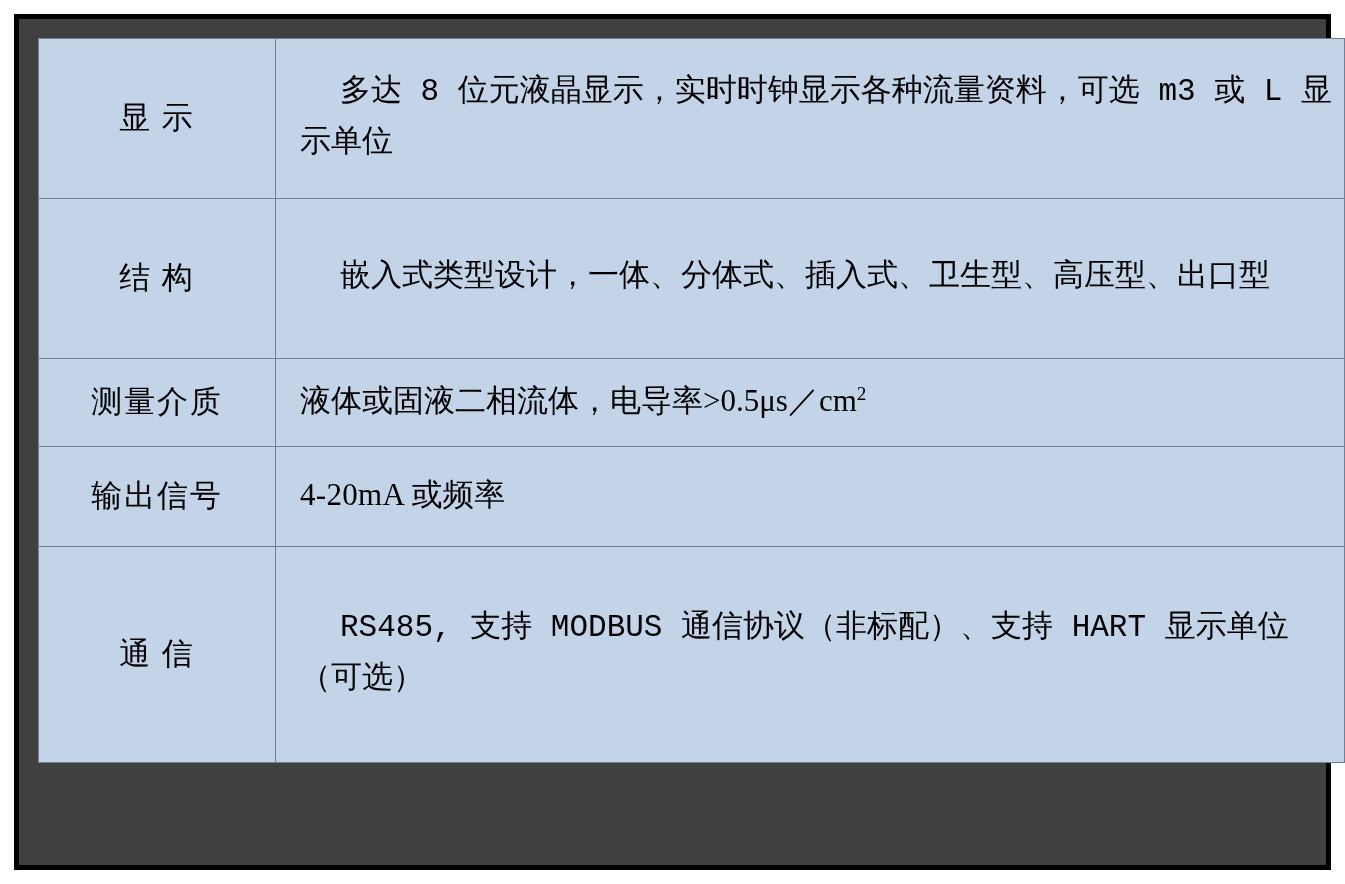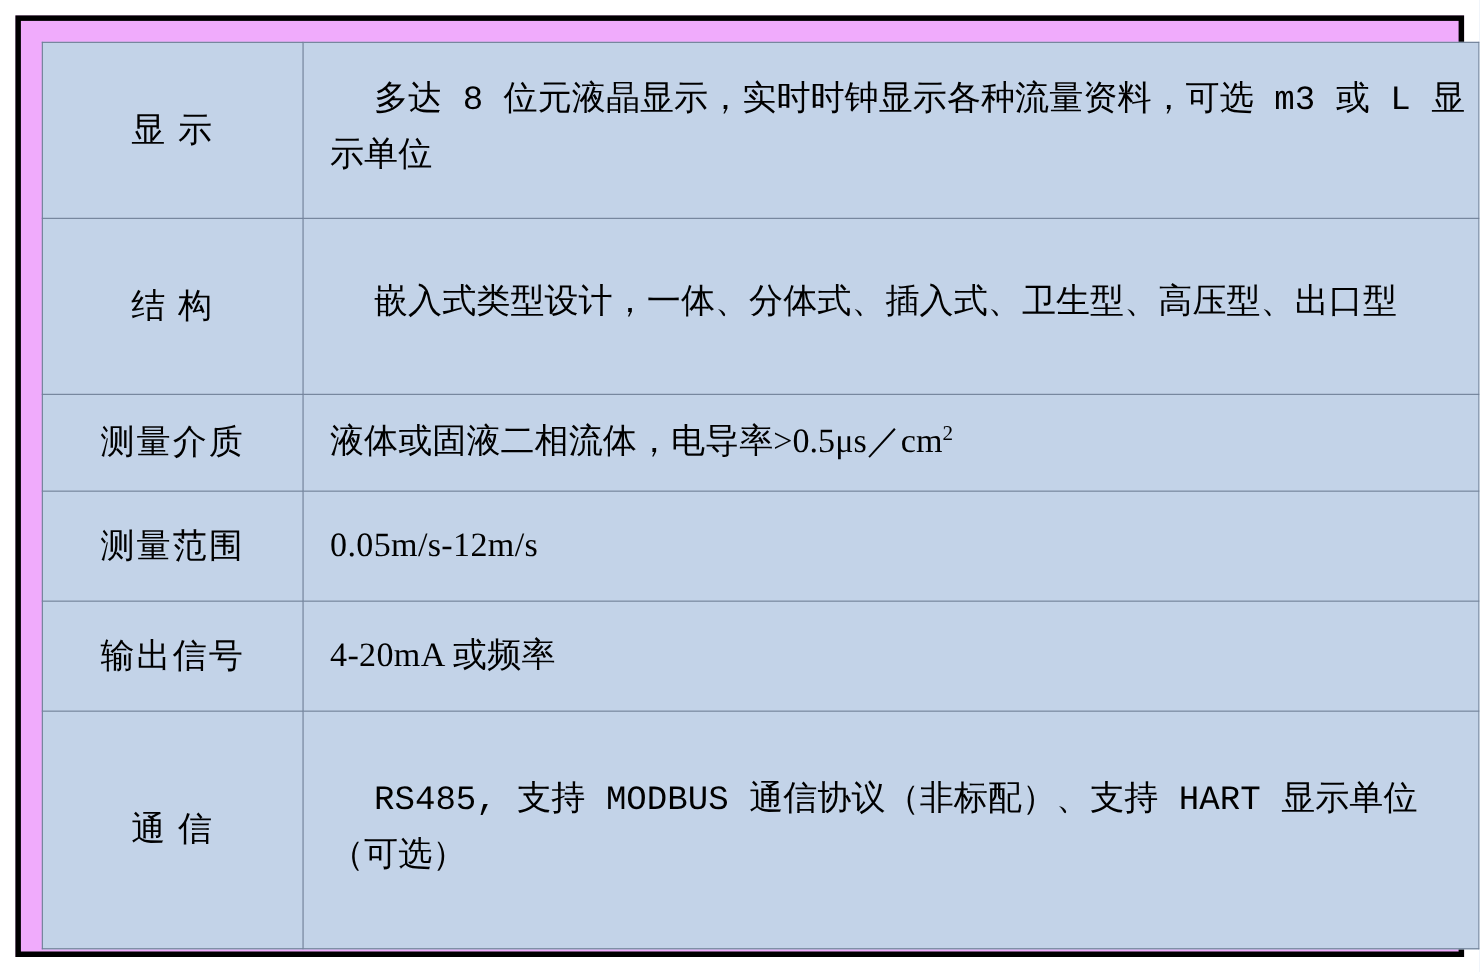--- a/index.html
+++ b/index.html
@@ -20,21 +20,21 @@
   }
   
   .frame {
     position: absolute;
     left: 14px;
     top: 14px;
     width: 1317px;
     height: 856px;
     border: 5px solid #000000;
     box-sizing: border-box;
-    background: #f0abfc;
+    background: #404040;
   }
   .spec-table {
     position: absolute;
     left: 19px;
     top: 19px;
     width: 1307px;
     border-collapse: collapse;
     table-layout: fixed;
     background: #c3d3e8;
   }
@@ -91,24 +91,20 @@
           <td class="value indented">多达 8 位元液晶显示，实时时钟显示各种流量资料，可选 m3 或 L 显示单位</td>
         </tr>
         <tr class="r2">
           <td class="label">结 构</td>
           <td class="value indented">嵌入式类型设计，一体、分体式、插入式、卫生型、高压型、出口型</td>
         </tr>
         <tr class="r3">
           <td class="label">测量介质</td>
           <td class="value"><span>液体或固液二相流体，电导率&gt;0.5μs／cm</span><sup>2</sup></td>
         </tr>
-        <tr class="r4">
-          <td class="label">测量范围</td>
-          <td class="value mono">0.05m/s-12m/s</td>
-        </tr>
         <tr class="r5">
           <td class="label">输出信号</td>
           <td class="value mono">4-20mA 或频率</td>
         </tr>
         <tr class="r6">
           <td class="label">通 信</td>
           <td class="value indented">RS485, 支持 MODBUS 通信协议（非标配）、支持 HART 显示单位（可选）</td>
         </tr>
       </tbody>
     </table>

